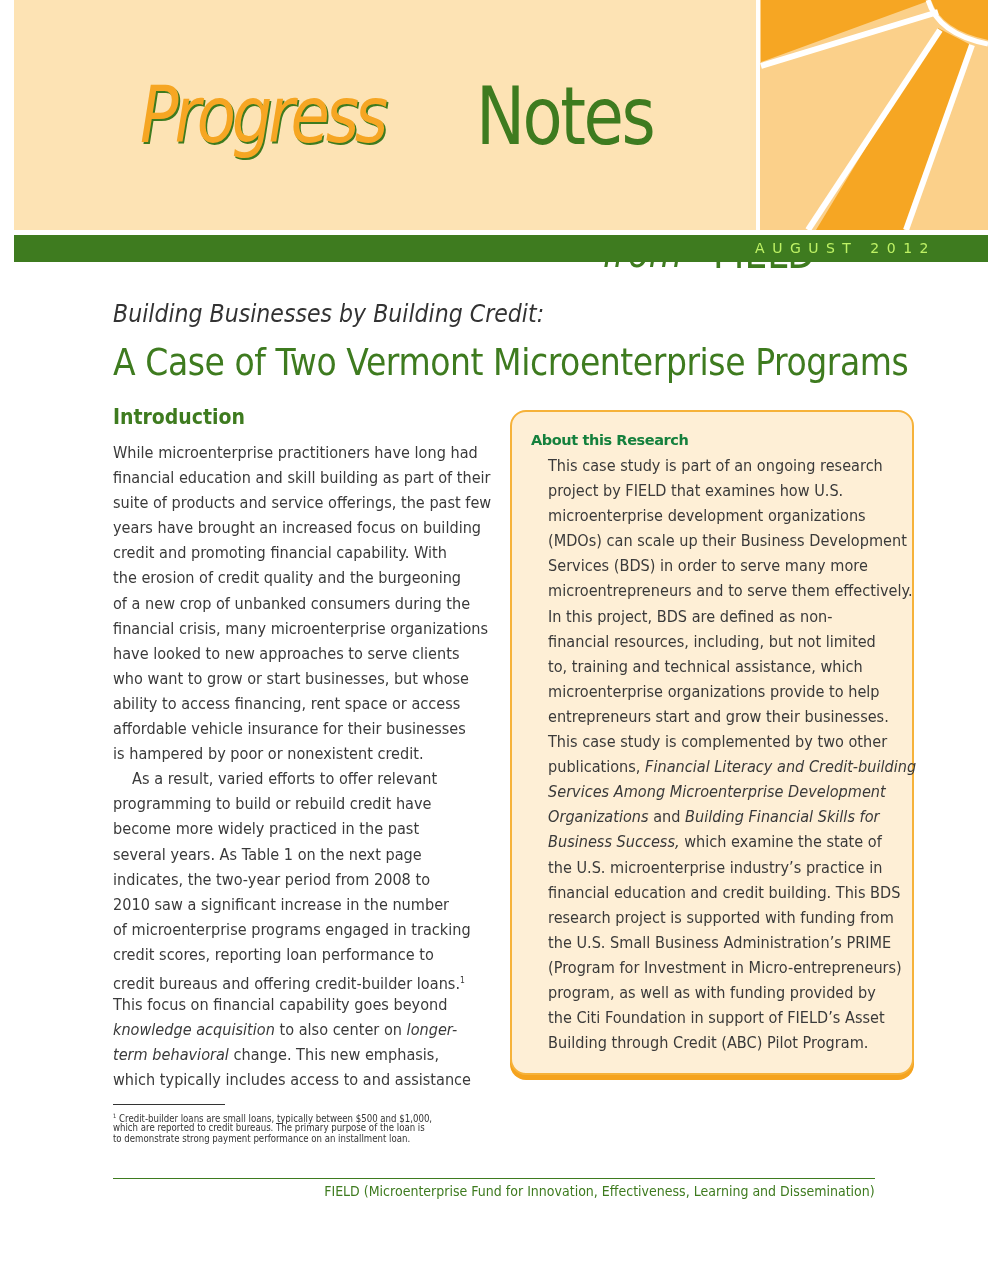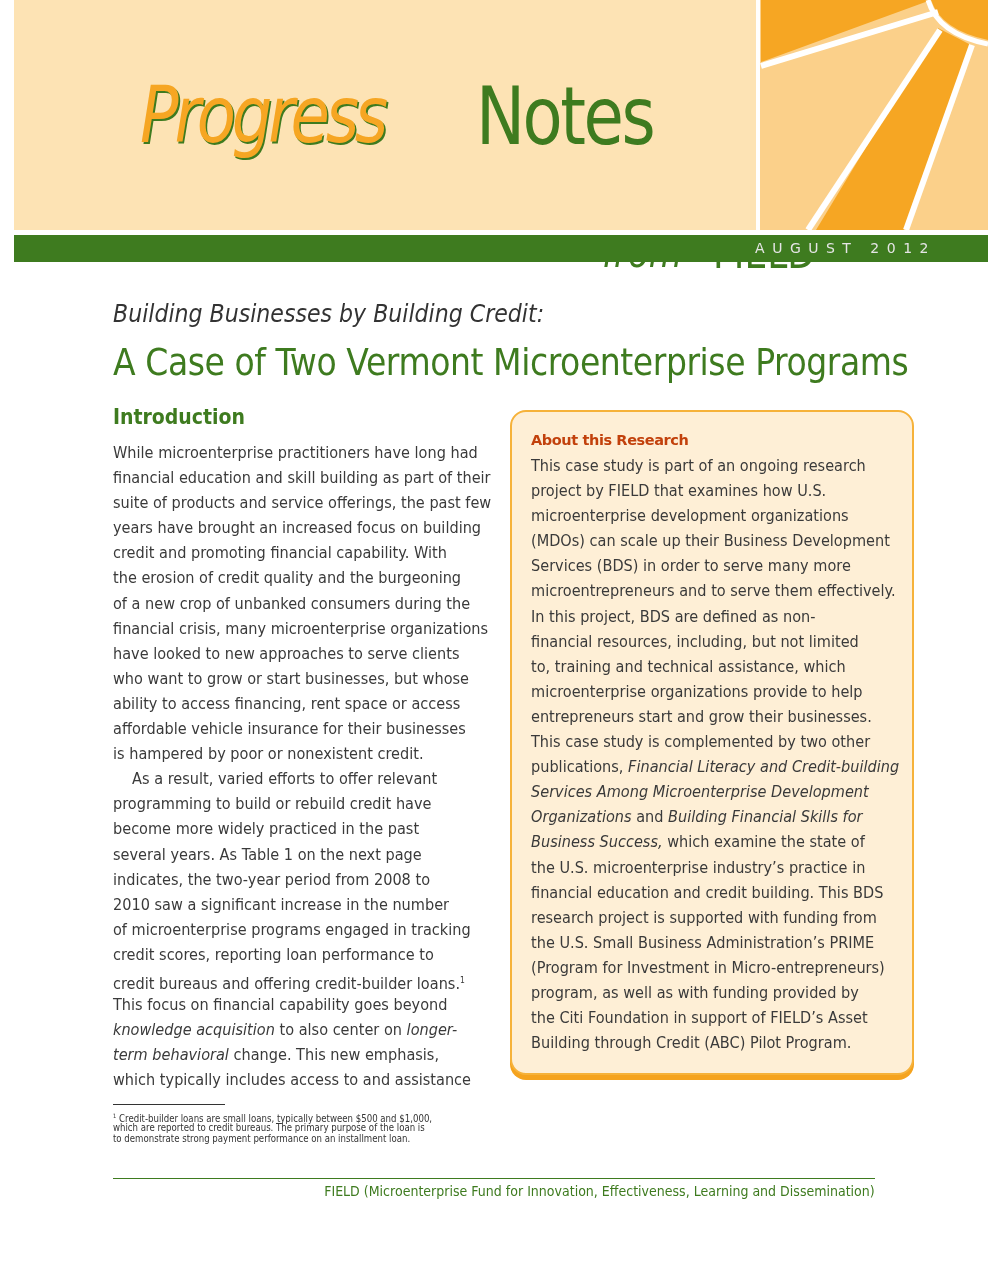--- a/index.html
+++ b/index.html
@@ -25,40 +25,40 @@
     font-family: "DejaVu Sans", sans-serif; font-style: italic; font-size: 40px; color: #3e7b1f;
     transform: scaleX(0.85); transform-origin: left;
   }
   .brand-field {
     position: absolute; left: 573px; top: 157px;
     font-family: "DejaVu Sans", sans-serif; font-size: 44px; color: #3e7b1f;
     transform: scaleX(0.82); transform-origin: left;
   }
 
   .date-bar { position: absolute; left: 14px; top: 235px; width: 974px; height: 27px; background: #3e7b1f; }
-  .date-text { position: absolute; right: 52px; top: 5px; color: #e5e5e5; font-size: 14px; letter-spacing: 7.5px; font-family: "DejaVu Sans", sans-serif; }
+  .date-text { position: absolute; right: 52px; top: 5px; color: #bef264; font-size: 14px; letter-spacing: 7.5px; font-family: "DejaVu Sans", sans-serif; }
 
   .subtitle { position: absolute; left: 113px; top: 300px; font-size: 24px; font-style: italic; color: #333333; transform: scaleX(0.92); transform-origin: left; white-space: nowrap; }
   .title { position: absolute; left: 113px; top: 340px; font-size: 38px; color: #3e7b1f; transform: scaleX(0.87); transform-origin: left; white-space: nowrap; letter-spacing: -0.5px; }
 
   .section-heading { position: absolute; left: 113px; top: 405px; font-size: 21px; font-weight: bold; color: #3e7b1f; transform: scaleX(0.9); transform-origin: left; }
 
   .body-col { position: absolute; left: 113px; top: 433px; width: 380px; margin-top: 8px; }
   .line { display: block; height: 25.1px; line-height: 25.1px; font-size: 15.2px; color: #3a3a3a; white-space: nowrap; transform: scaleX(0.955); transform-origin: left; }
   .indent { padding-left: 20px; }
   .it { font-style: italic; }
   sup { font-size: 8px; vertical-align: 6px; }
 
   .sidebar {
     position: absolute; left: 510px; top: 410px; width: 404px; height: 665px;
     background: #feefd6; border: 2px solid #f6b23a; border-radius: 16px;
     box-shadow: 0 5px 0 #f5a31e;
   }
-  .sidebar-heading { position: absolute; left: 19px; top: 20px; font-size: 14.5px; font-weight: bold; color: #c2410c; letter-spacing: -0.4px; }
-  .sidebar-body { position: absolute; left: 19px; top: 42px; width: 370px; }
+  .sidebar-heading { position: absolute; left: 19px; top: 20px; font-size: 14.5px; font-weight: bold; color: #15803d; letter-spacing: -0.4px; }
+  .sidebar-body { position: absolute; left: 36px; top: 42px; width: 370px; }
   .sidebar-body .line { font-size: 15.2px; transform: scaleX(0.955); }
 
   .fn-rule { position: absolute; left: 113px; top: 1104px; width: 112px; height: 1px; background: #333333; }
   .footnote { position: absolute; left: 113px; top: 1110px; width: 360px; }
   .footnote .fline { display: block; height: 11.5px; line-height: 11.5px; font-size: 10px; color: #333333; white-space: nowrap; transform: scaleX(0.86); transform-origin: left; }
 
   .footer-rule { position: absolute; left: 113px; top: 1178px; width: 762px; height: 1px; background: #3e7b1f; }
   .footer-text { position: absolute; right: 113px; top: 1183px; font-size: 14px; color: #3e7b1f; white-space: nowrap; transform: scaleX(0.9); transform-origin: right; }
 </style>
 </head>

